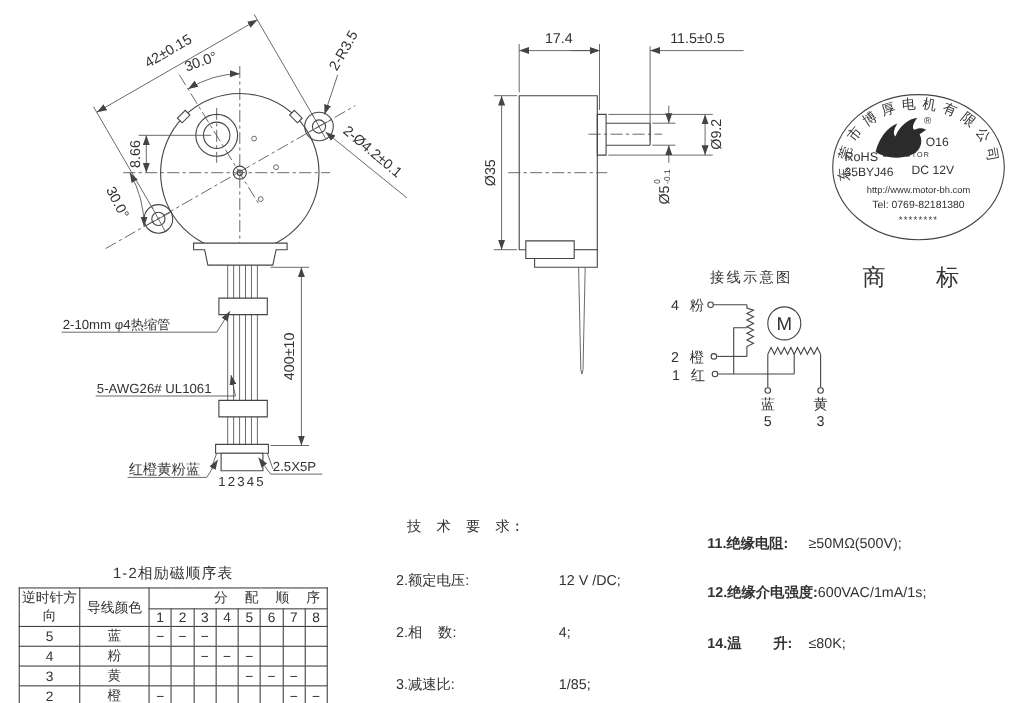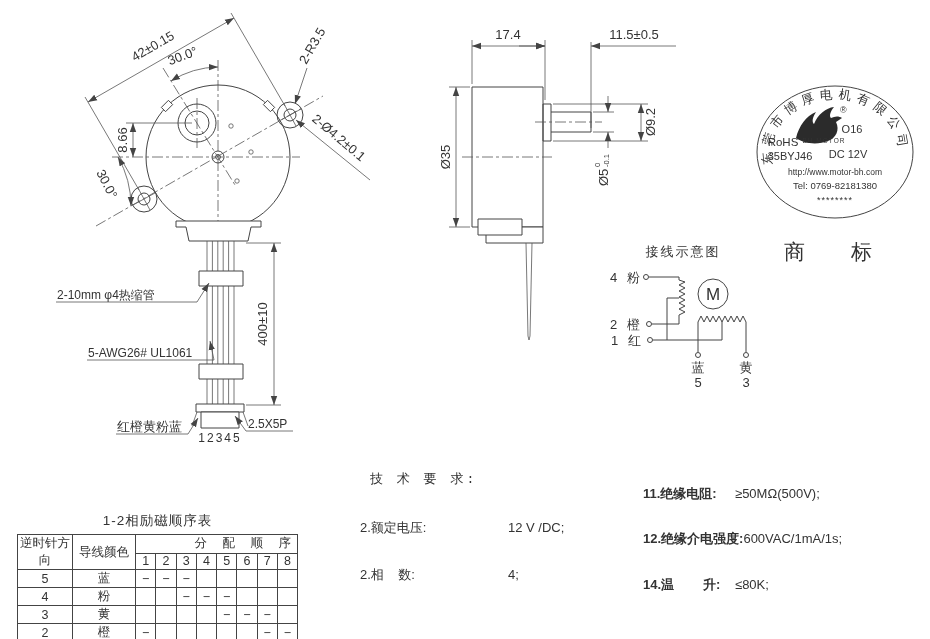--- a/index.html
+++ b/index.html
@@ -242,20 +242,21 @@
 
     <circle class="ln" cx="713" cy="294" r="15"></circle>
     <text font-size="17" text-anchor="middle" x="713" y="300">M</text>
   </g>
 </svg>
 
 <div class="tech" id="tech-left">
   <div class="ti hdr">技 术 要 求:</div>
   <div class="ti"><span class="lab">2.额定电压:</span><span>12 V /DC;</span></div>
   <div class="ti"><span class="lab">2.相    数:</span><span>4;</span></div>
+  <div class="ti"><span class="lab">3.减速比:</span><span>1/85;</span></div>
   
   
   
   
   
   
   
 </div>
 
 <div class="tech" id="tech-right">

